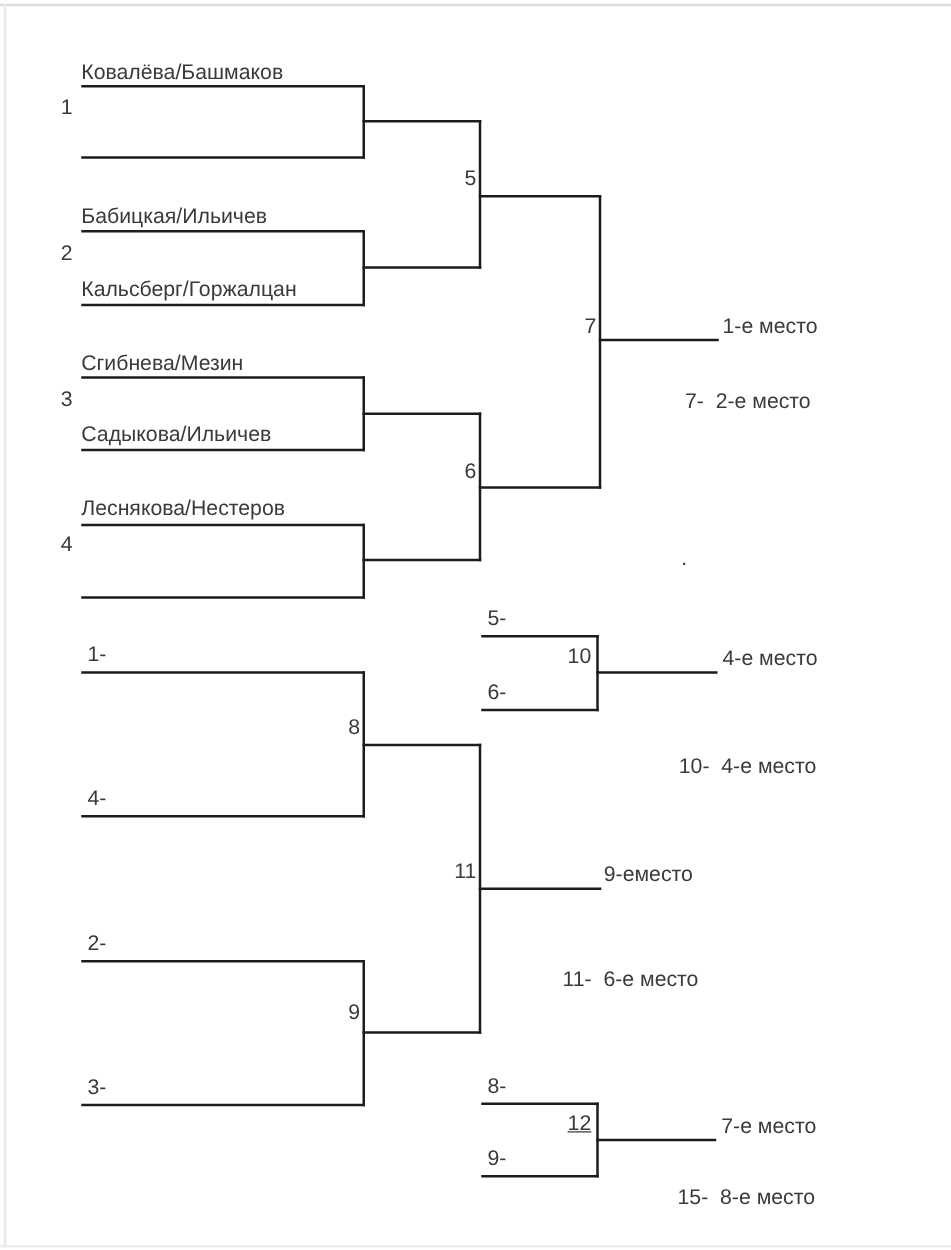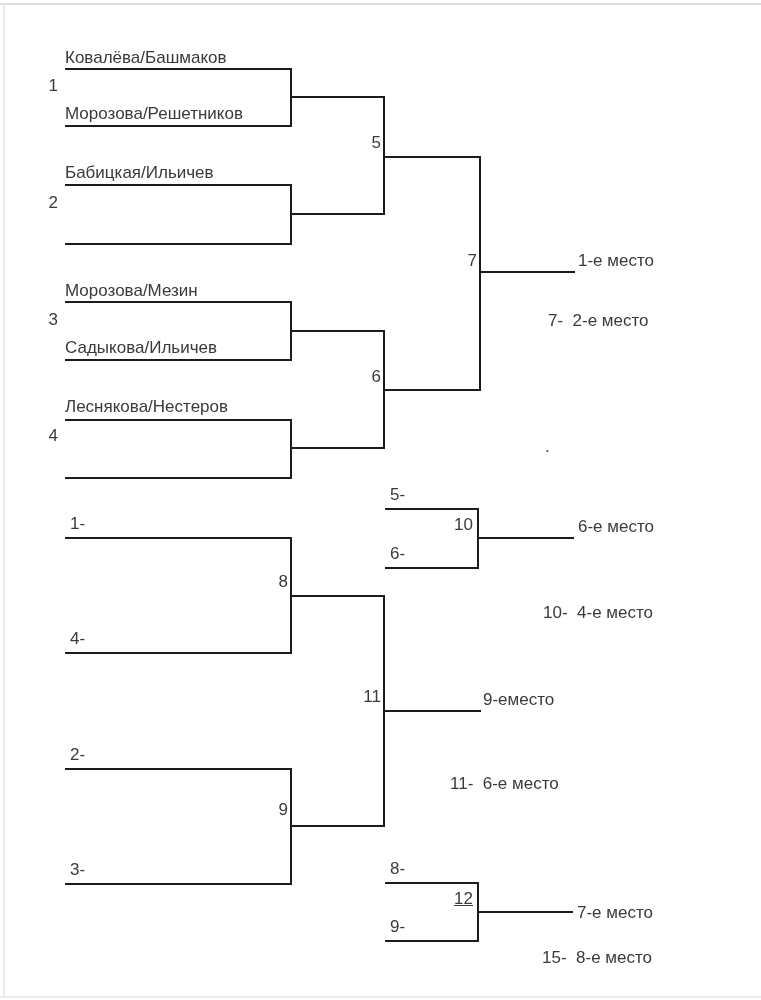--- a/index.html
+++ b/index.html
@@ -31,37 +31,37 @@
 
 <div id="stage">
 
   <div class="edge" style="left:0;top:3;left:0px;top:3px;width:761px;height:2px;"></div>
   <div class="edge" style="left:3px;top:3px;width:2px;height:994px;background:#e9e9e9;"></div>
   <div class="edge" style="left:0px;top:996px;width:761px;height:2px;background:#ececec;"></div>
 
   <span class="t" style="left:65px;top:47px;">Ковалёва/Башмаков</span>
   <div class="hl" style="left:65px;top:68px;width:227px;"></div>
   <span class="t num" style="left:40px;top:75px;width:18px;">1</span>
-  <span class="t" style="left:65px;top:103px;">Морозова/Решетников</span>
   <div class="hl" style="left:65px;top:125px;width:227px;"></div>
   <div class="vl" style="left:290px;top:68px;height:59px;"></div>
   <div class="hl" style="left:290px;top:96px;width:95px;"></div>
 
   <span class="t" style="left:65px;top:162px;">Бабицкая/Ильичев</span>
   <div class="hl" style="left:65px;top:184px;width:227px;"></div>
   <span class="t num" style="left:40px;top:192px;width:18px;">2</span>
+  <span class="t" style="left:65px;top:221px;">Кальсберг/Горжалцан</span>
   <div class="hl" style="left:65px;top:243px;width:227px;"></div>
   <div class="vl" style="left:290px;top:184px;height:61px;"></div>
   <div class="hl" style="left:290px;top:213px;width:95px;"></div>
 
   <span class="t num" style="left:341px;top:132px;width:40px;">5</span>
   <div class="vl" style="left:383px;top:96px;height:119px;"></div>
   <div class="hl" style="left:383px;top:156px;width:98px;"></div>
 
-  <span class="t" style="left:65px;top:280px;">Морозова/Мезин</span>
+  <span class="t" style="left:65px;top:280px;">Сгибнева/Мезин</span>
   <div class="hl" style="left:65px;top:301px;width:227px;"></div>
   <span class="t num" style="left:40px;top:309px;width:18px;">3</span>
   <span class="t" style="left:65px;top:337px;">Садыкова/Ильичев</span>
   <div class="hl" style="left:65px;top:359px;width:227px;"></div>
   <div class="vl" style="left:290px;top:301px;height:60px;"></div>
   <div class="hl" style="left:290px;top:330px;width:95px;"></div>
 
   <span class="t" style="left:65px;top:396px;">Леснякова/Нестеров</span>
   <div class="hl" style="left:65px;top:419px;width:227px;"></div>
   <span class="t num" style="left:40px;top:425px;width:18px;">4</span>
@@ -81,21 +81,21 @@
 
   <span class="t" style="left:545px;top:436px;">.</span>
 
   <span class="t" style="left:390px;top:484px;">5-</span>
   <div class="hl" style="left:385px;top:508px;width:94px;"></div>
   <span class="t num" style="left:433px;top:514px;width:40px;">10</span>
   <span class="t" style="left:390px;top:543px;">6-</span>
   <div class="hl" style="left:385px;top:567px;width:94px;"></div>
   <div class="vl" style="left:477px;top:508px;height:61px;"></div>
   <div class="hl" style="left:477px;top:537px;width:97px;"></div>
-  <span class="t" style="left:578px;top:516px;">6-е место</span>
+  <span class="t" style="left:578px;top:516px;">4-е место</span>
   <span class="t" style="left:543px;top:602px;">10-  4-е место</span>
 
   <span class="t" style="left:70px;top:513px;">1-</span>
   <div class="hl" style="left:65px;top:537px;width:227px;"></div>
   <span class="t num" style="left:248px;top:571px;width:40px;">8</span>
   <span class="t" style="left:70px;top:628px;">4-</span>
   <div class="hl" style="left:65px;top:652px;width:227px;"></div>
   <div class="vl" style="left:290px;top:537px;height:117px;"></div>
   <div class="hl" style="left:290px;top:595px;width:95px;"></div>
 
@@ -113,16 +113,16 @@
   <span class="t" style="left:483px;top:689px;">9-еместо</span>
   <span class="t" style="left:450px;top:773px;">11-  6-е место</span>
 
   <span class="t" style="left:390px;top:858px;">8-</span>
   <div class="hl" style="left:385px;top:882px;width:94px;"></div>
   <span class="t num" style="left:433px;top:888px;width:40px;text-decoration:underline;">12</span>
   <span class="t" style="left:390px;top:916px;">9-</span>
   <div class="hl" style="left:385px;top:940px;width:94px;"></div>
   <div class="vl" style="left:477px;top:882px;height:60px;"></div>
   <div class="hl" style="left:477px;top:911px;width:96px;"></div>
-  <span class="t" style="left:577px;top:890px;margin-top:12px;">7-е место</span>
+  <span class="t" style="left:577px;top:890px;">7-е место</span>
   <span class="t" style="left:542px;top:947px;">15-  8-е место</span>
 
 </div>
 
 </body></html>

